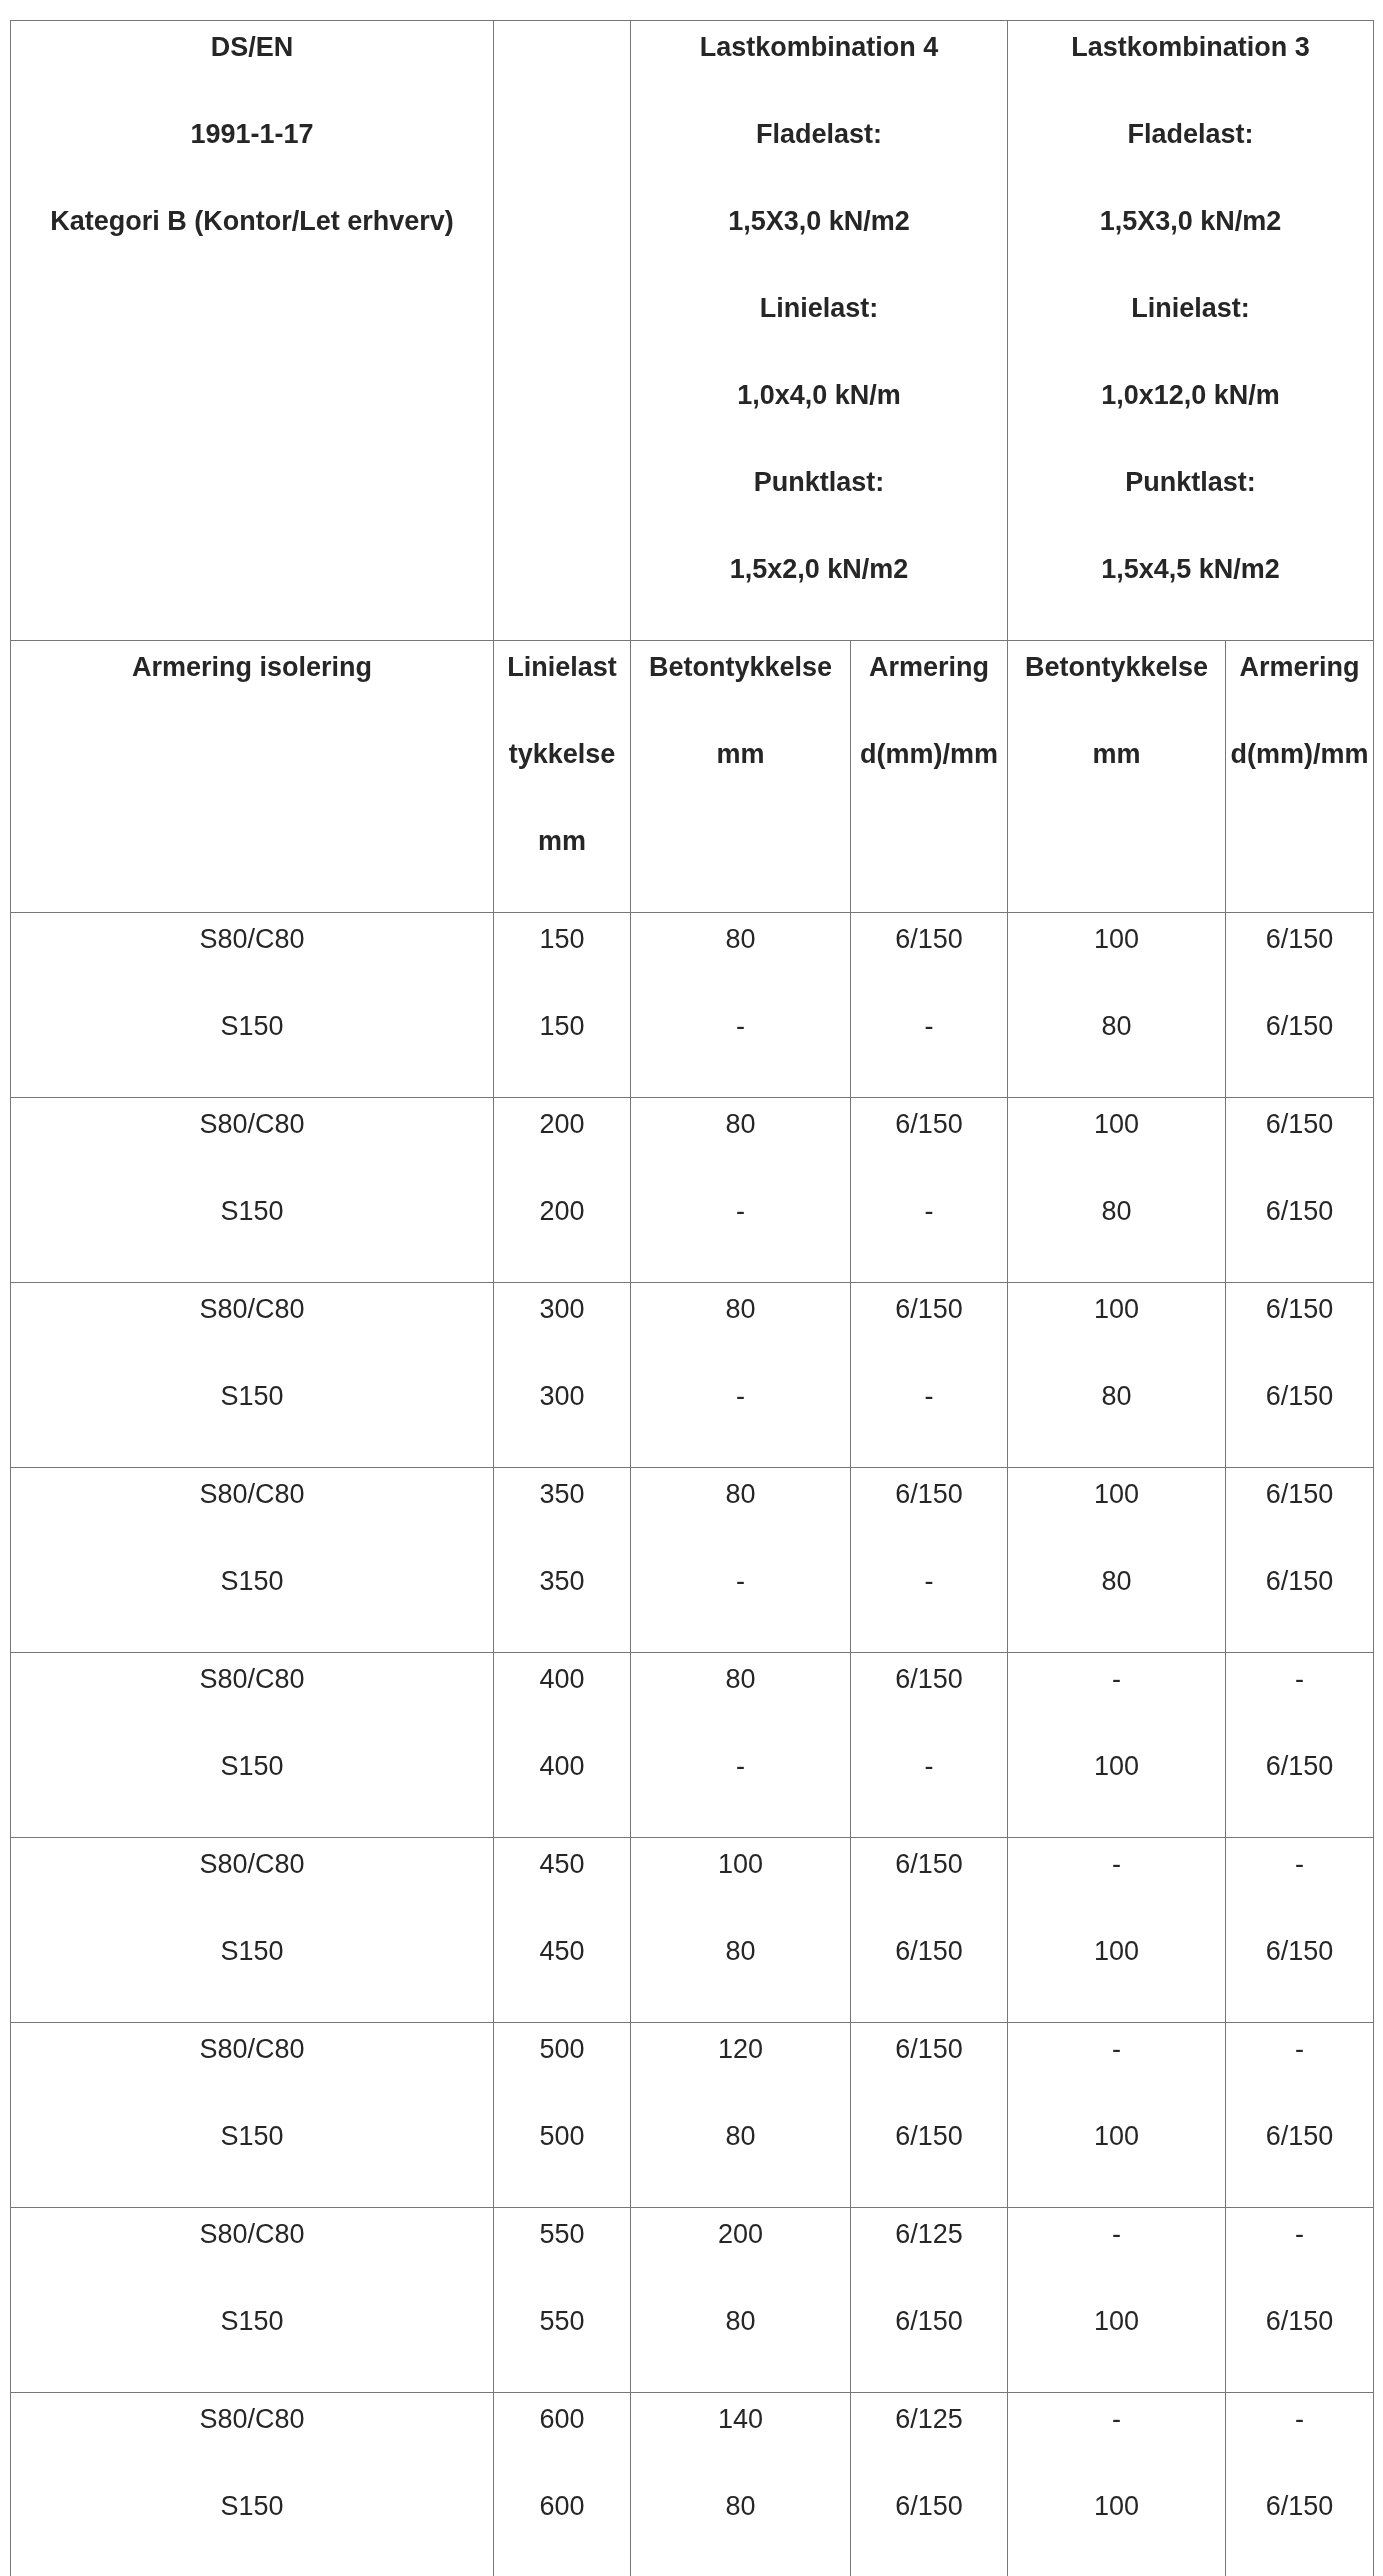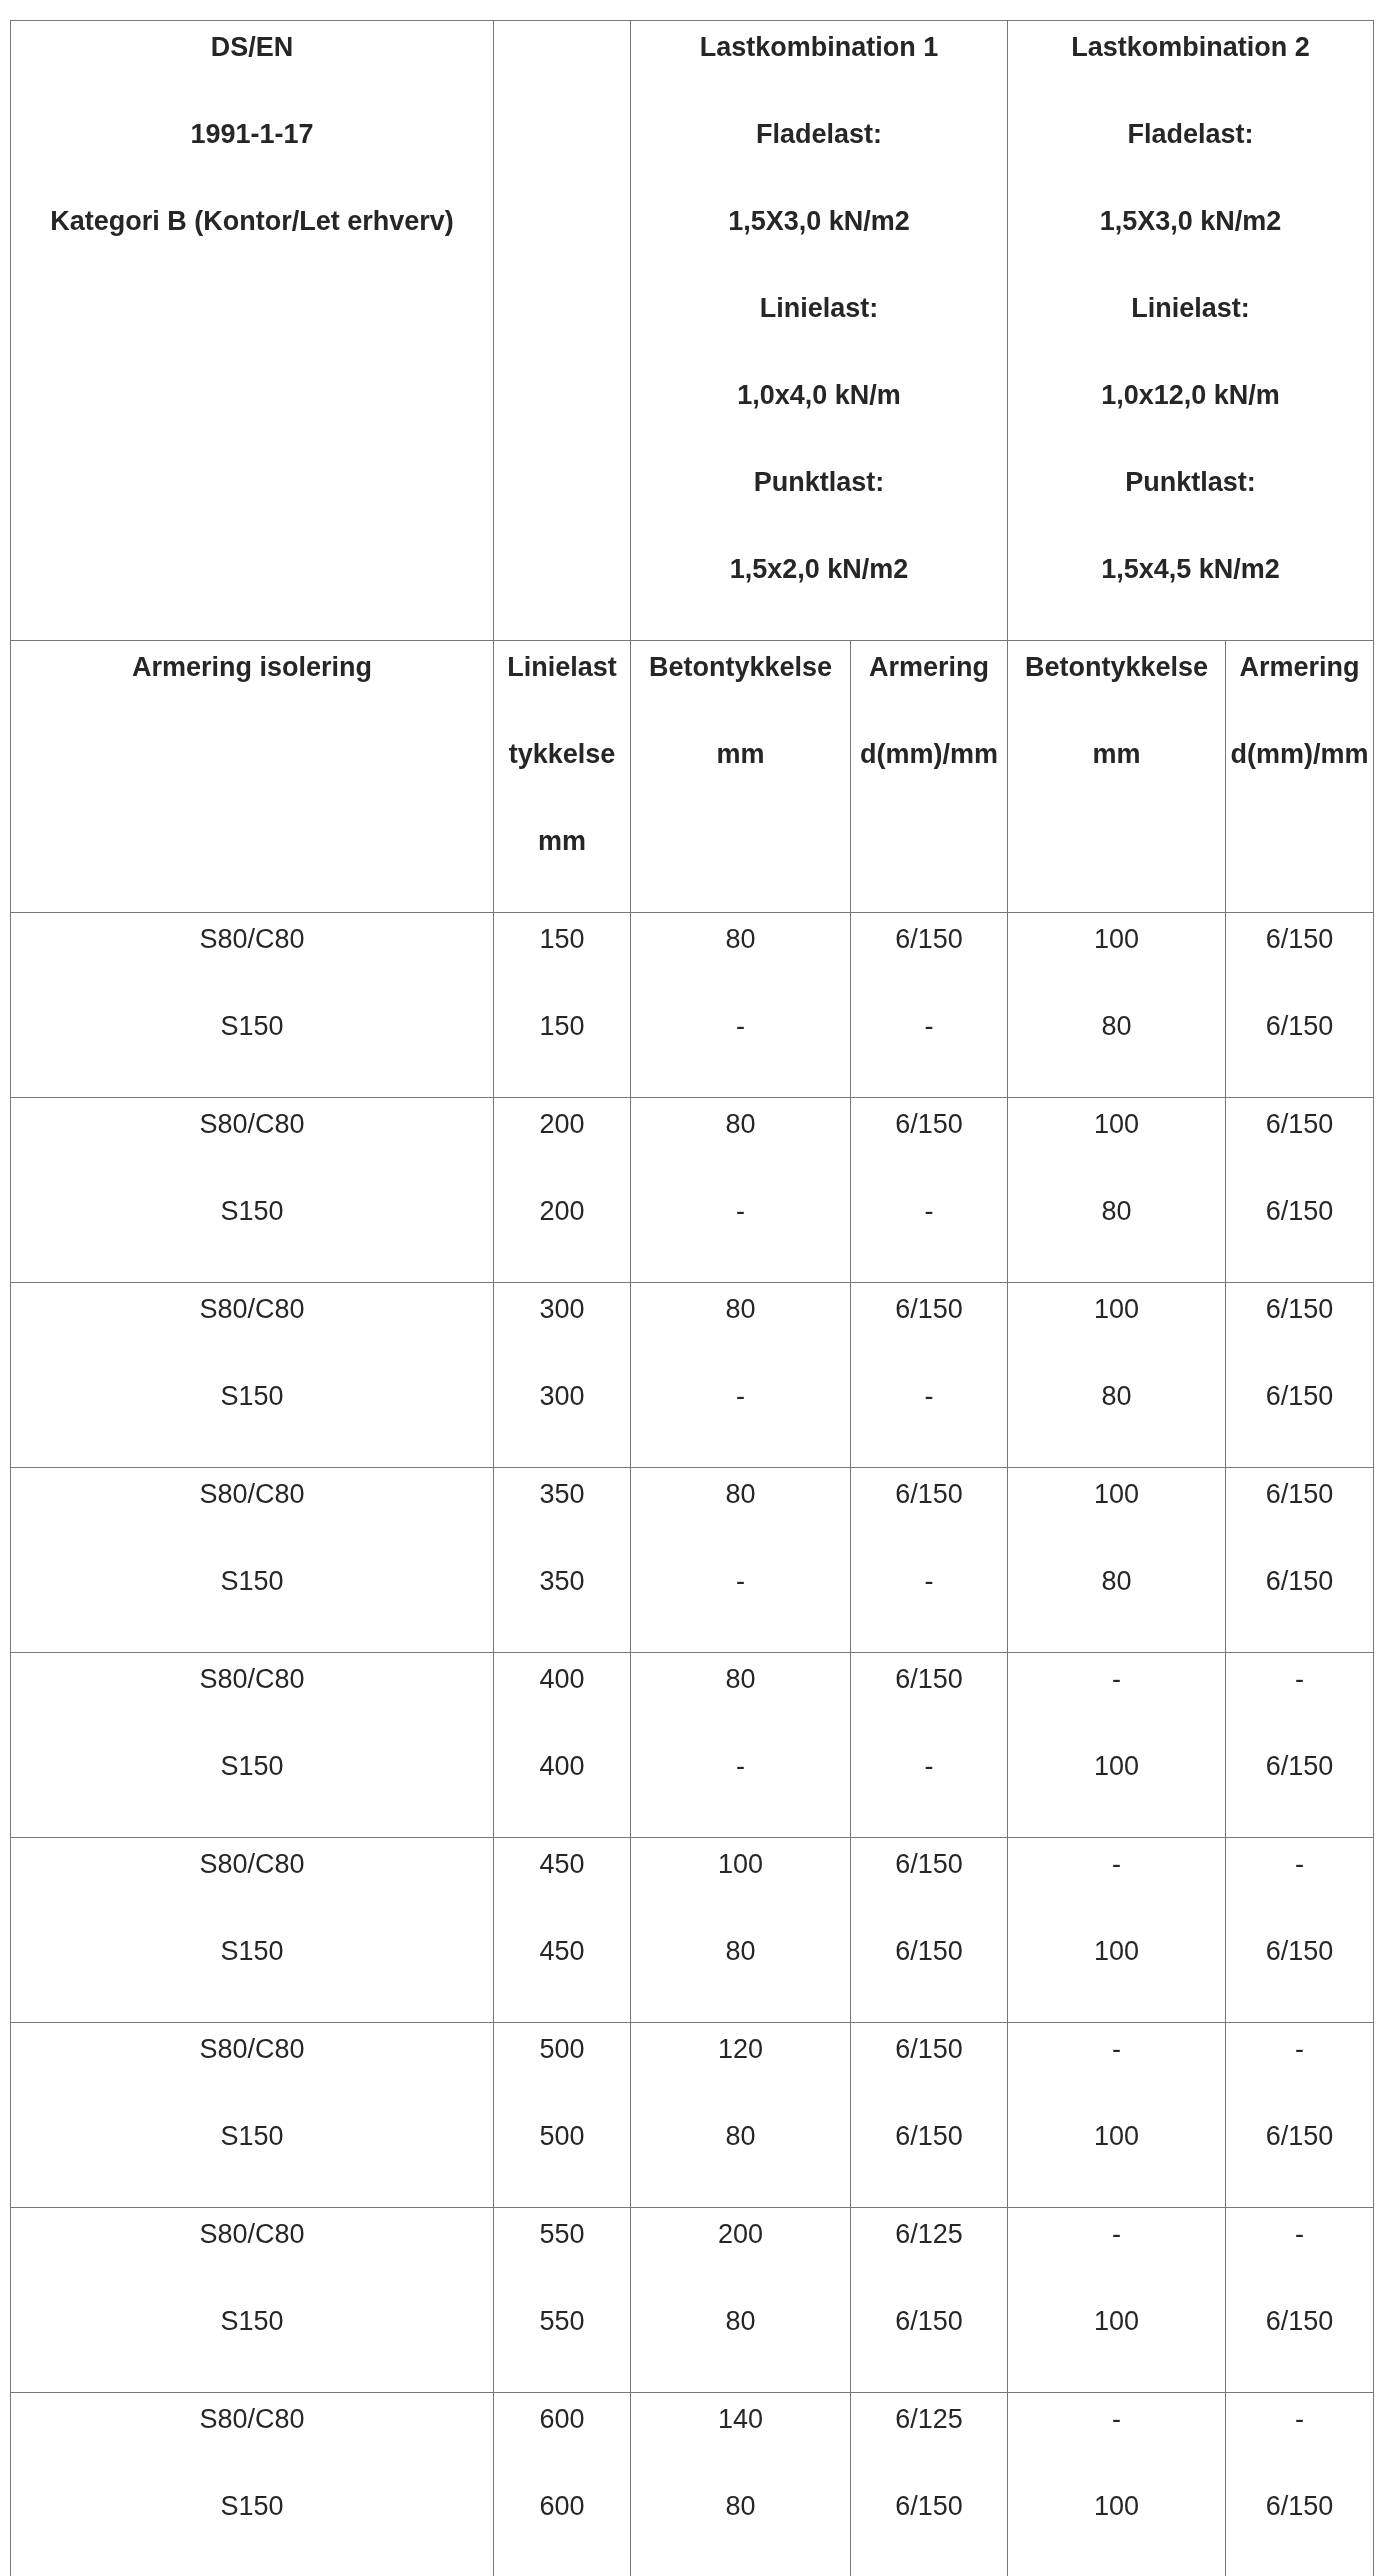--- a/index.html
+++ b/index.html
@@ -57,30 +57,30 @@
     </colgroup>
     <tbody>
       <tr class="h1">
         <td class="b">
           <p>DS/EN</p>
           <p>1991-1-17</p>
           <p>Kategori B (Kontor/Let erhverv)</p>
         </td>
         <td></td>
         <td class="b" colspan="2">
-          <p>Lastkombination 1</p>
+          <p>Lastkombination 4</p>
           <p>Fladelast:</p>
           <p>1,5X3,0 kN/m2</p>
           <p>Linielast:</p>
           <p>1,0x4,0 kN/m</p>
           <p>Punktlast:</p>
           <p>1,5x2,0 kN/m2</p>
         </td>
         <td class="b" colspan="2">
-          <p>Lastkombination 2</p>
+          <p>Lastkombination 3</p>
           <p>Fladelast:</p>
           <p>1,5X3,0 kN/m2</p>
           <p>Linielast:</p>
           <p>1,0x12,0 kN/m</p>
           <p>Punktlast:</p>
           <p>1,5x4,5 kN/m2</p>
         </td>
       </tr>
       <tr class="h2">
         <td class="b">

